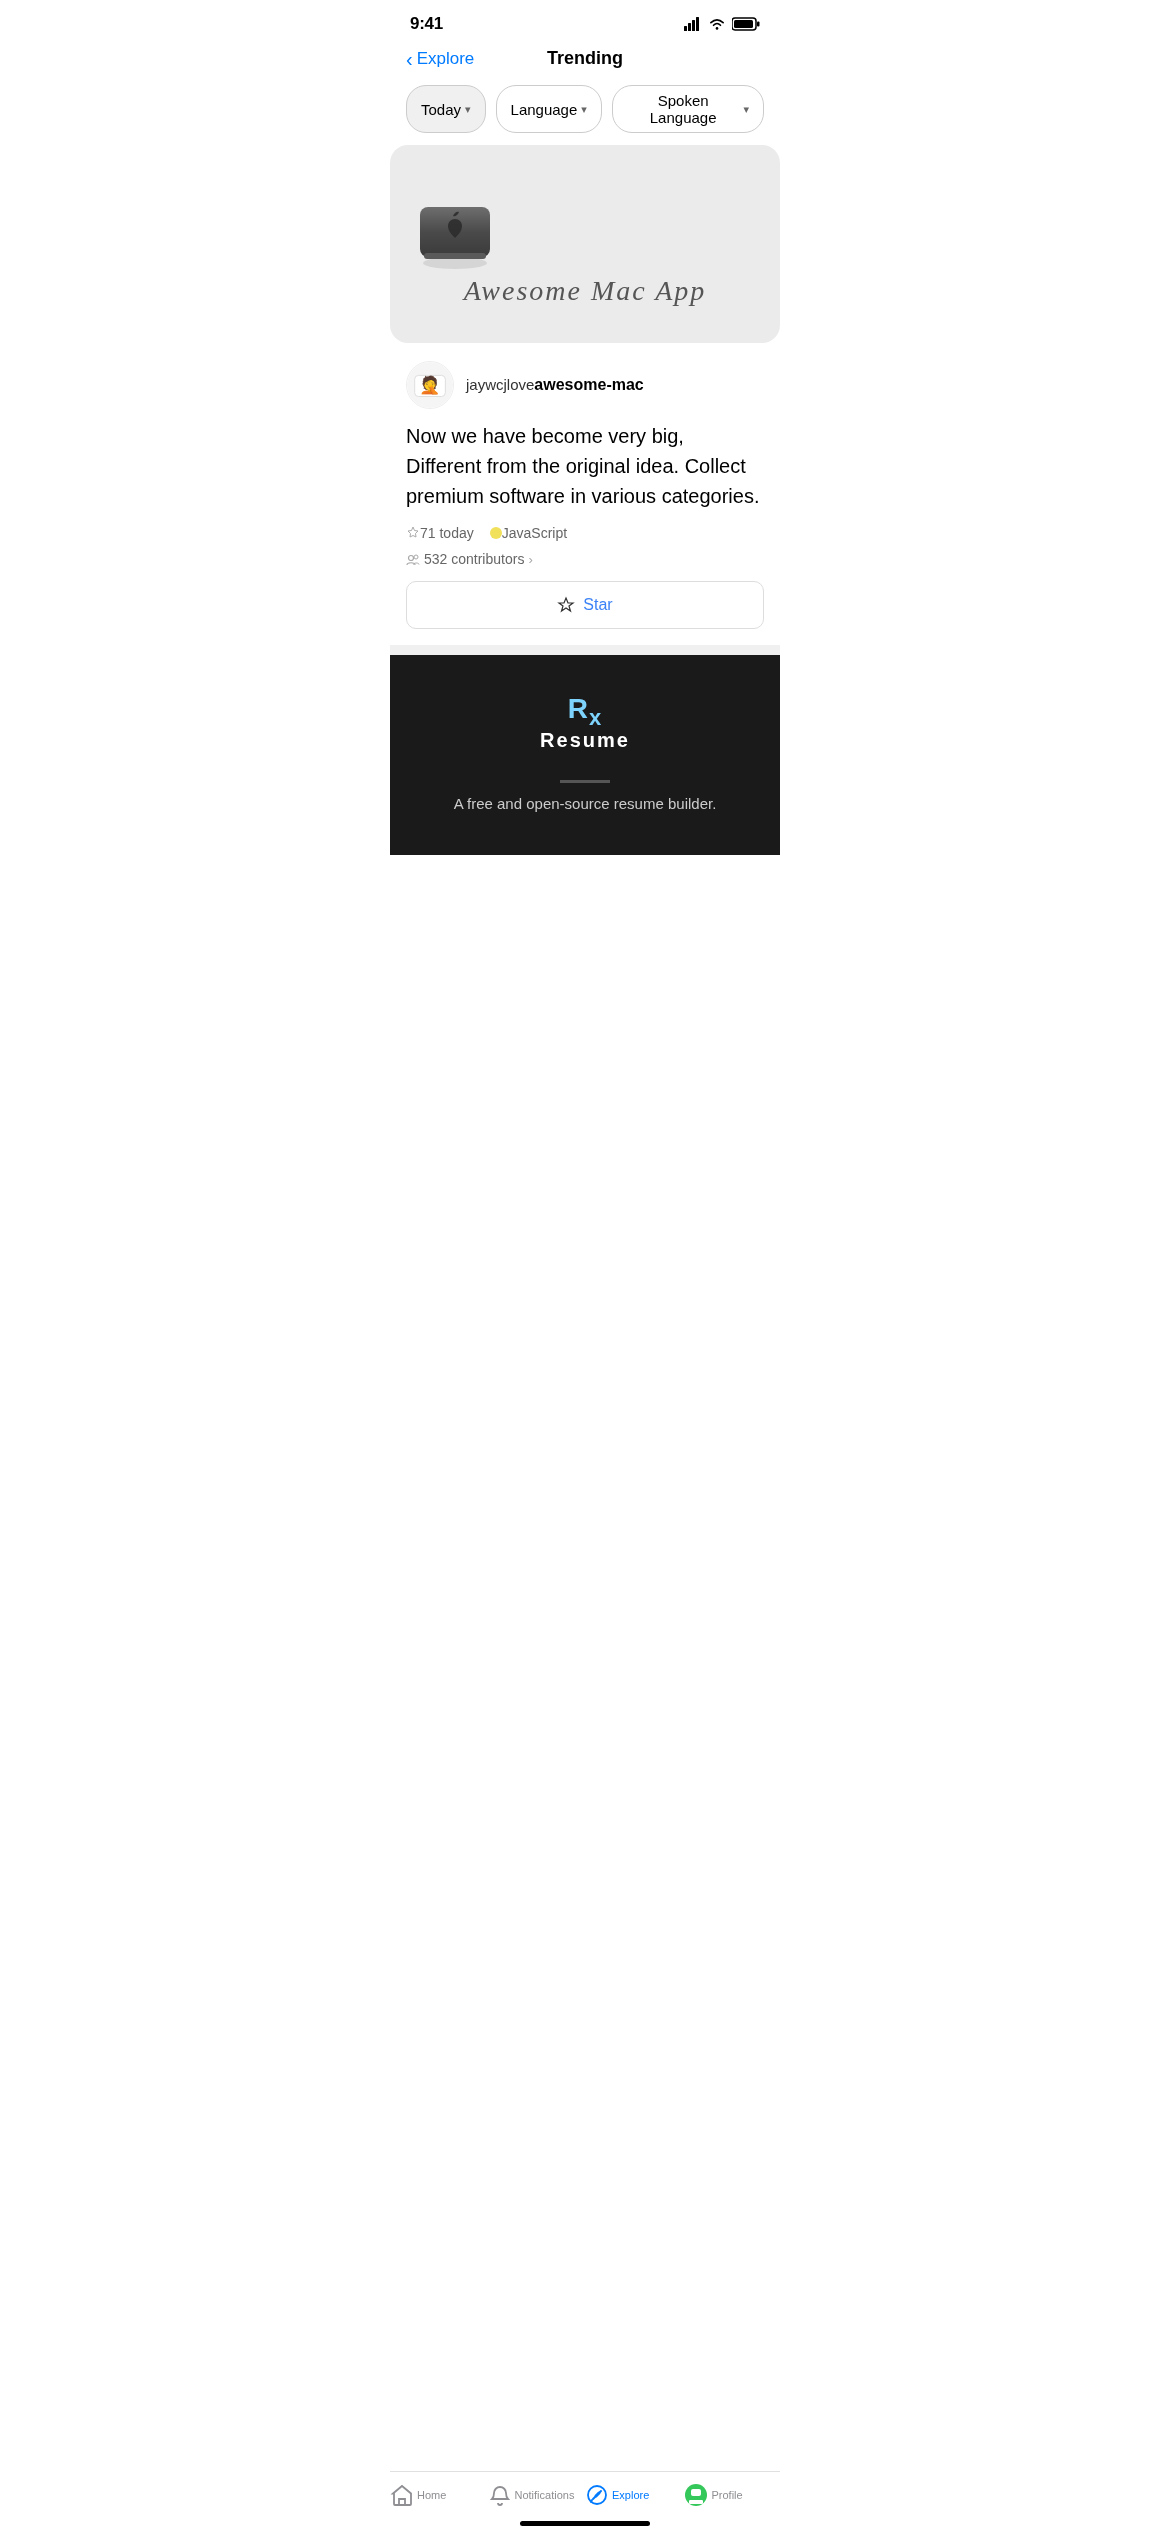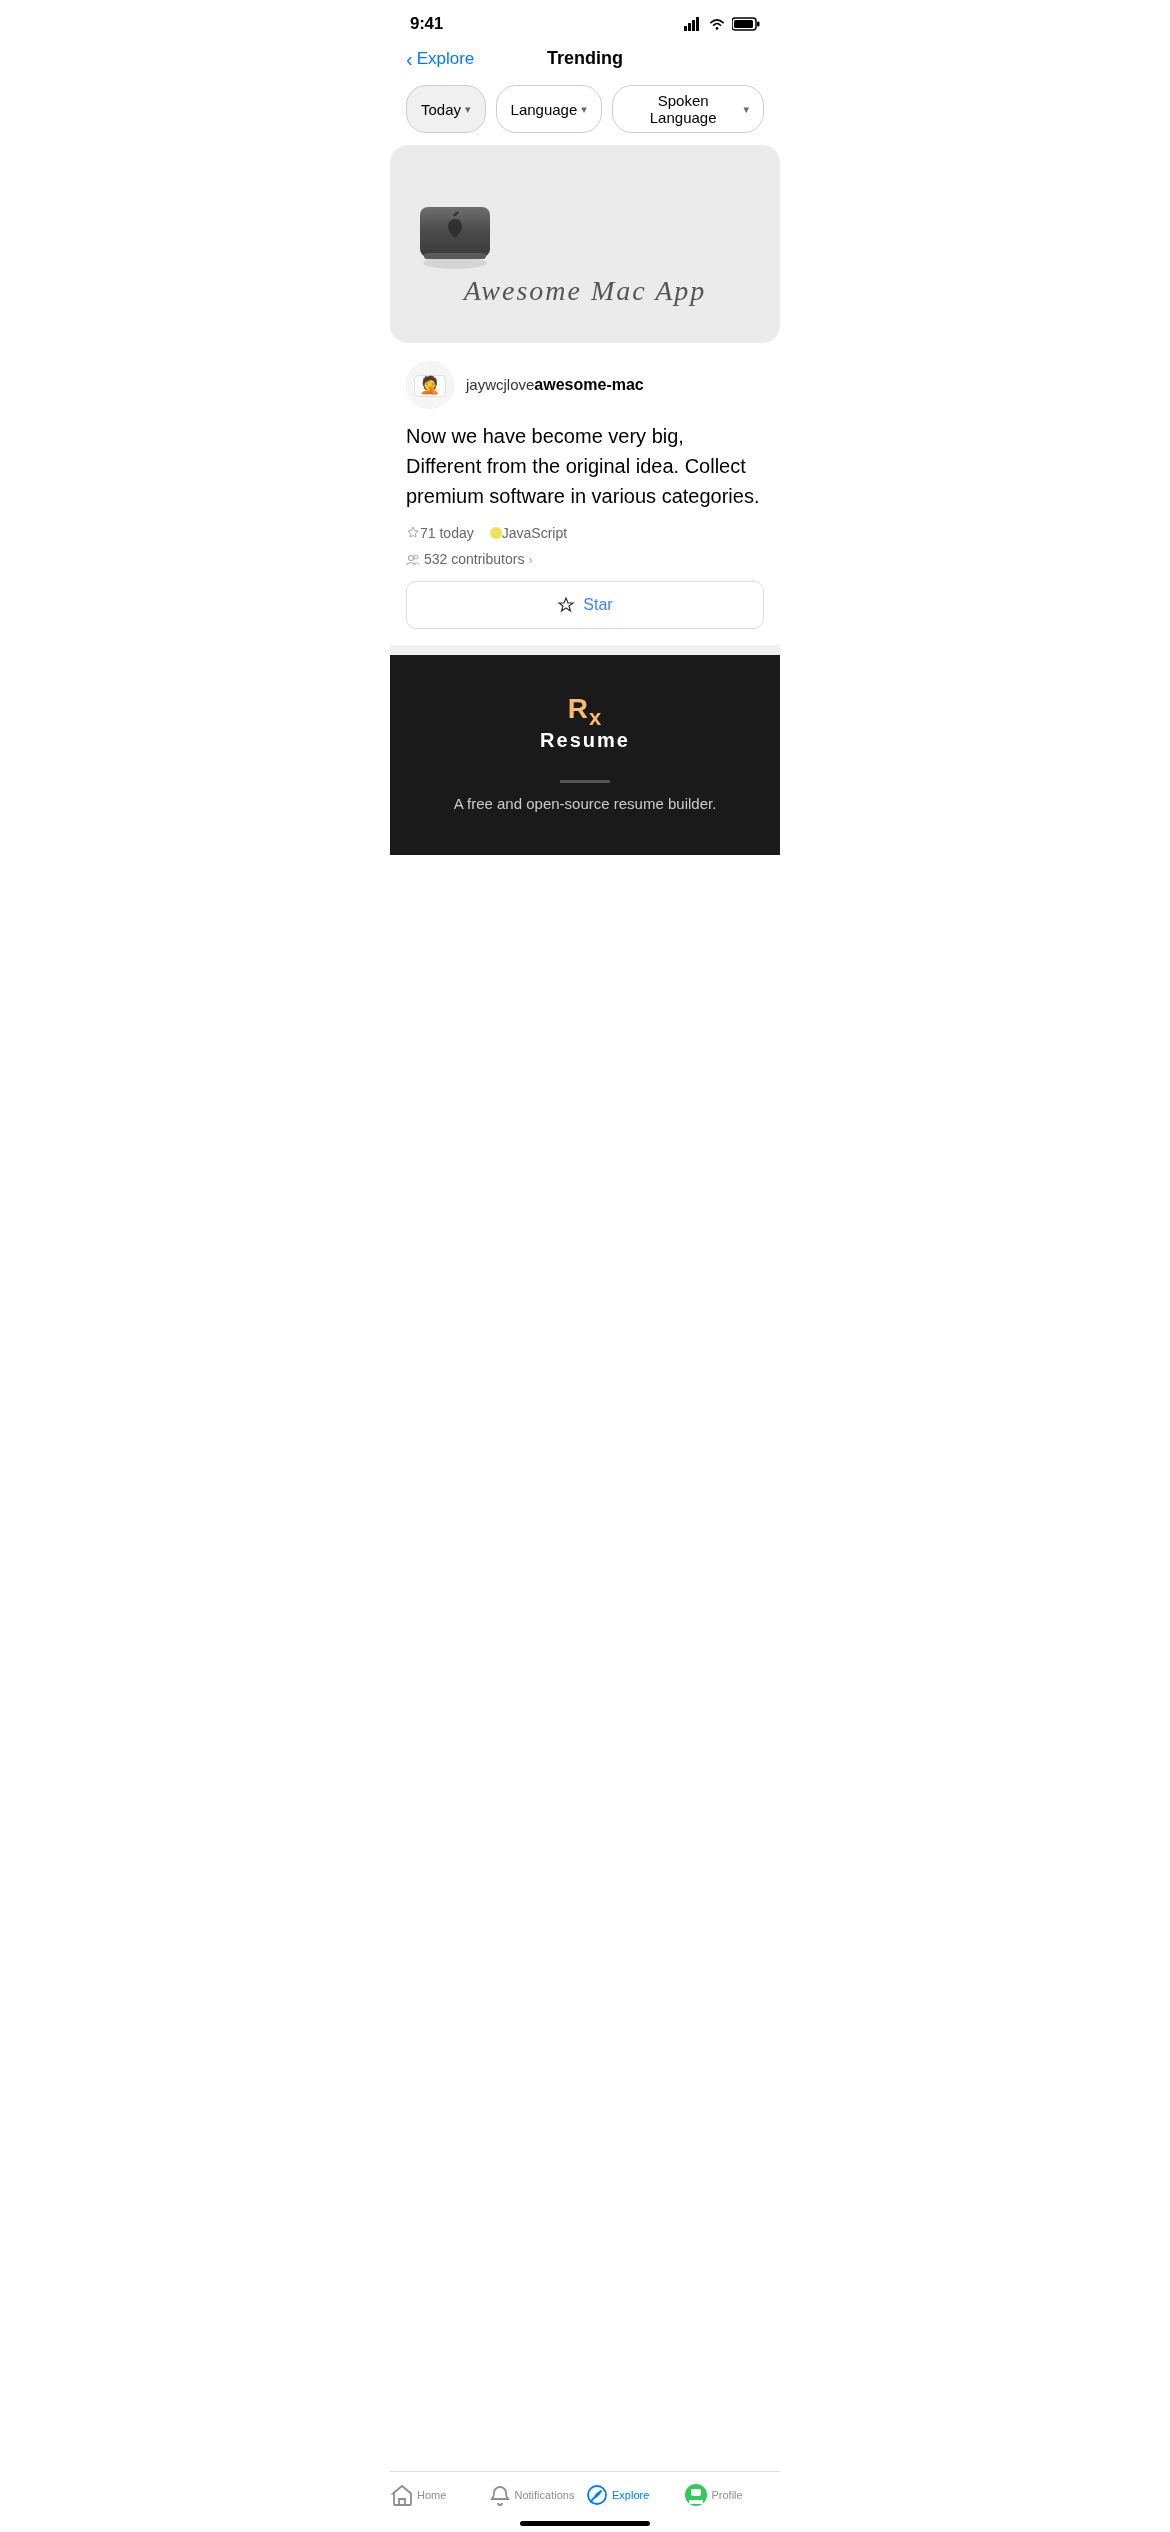--- a/index.html
+++ b/index.html
@@ -212,21 +212,21 @@
       display: flex;
       flex-direction: column;
       align-items: center;
       min-height: 200px;
     }
     .rx-logo {
       text-align: center;
       margin-bottom: 16px;
     }
     .rx-logo-text {
-      color: #fdba74;
+      color: #7dd3fc;
       font-size: 28px;
       font-weight: 900;
       letter-spacing: 1px;
       line-height: 1;
     }
     .rx-logo-sub {
       color: #fff;
       font-size: 20px;
       font-weight: 700;
       letter-spacing: 2px;

